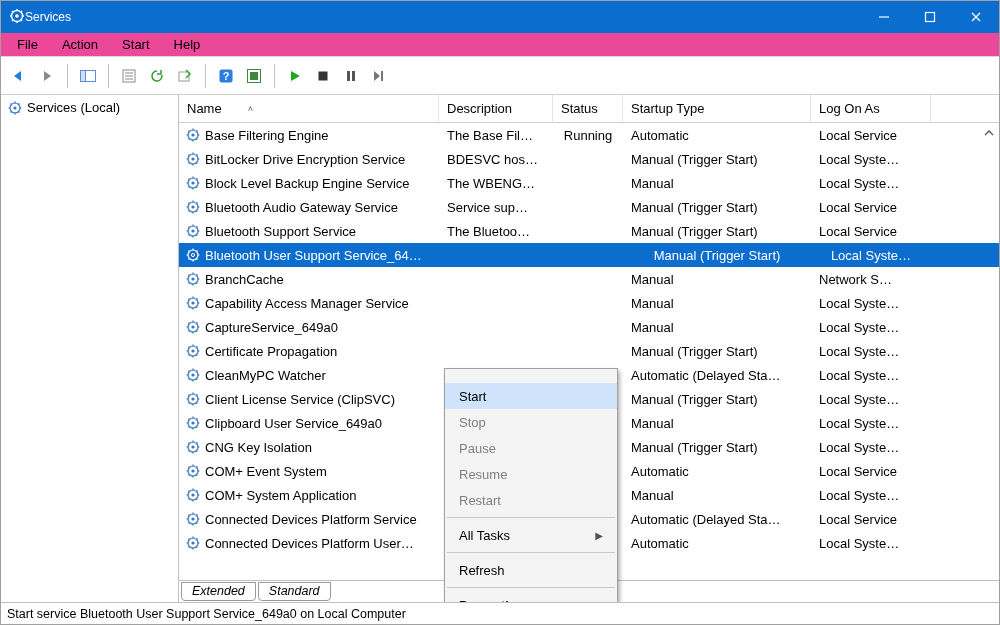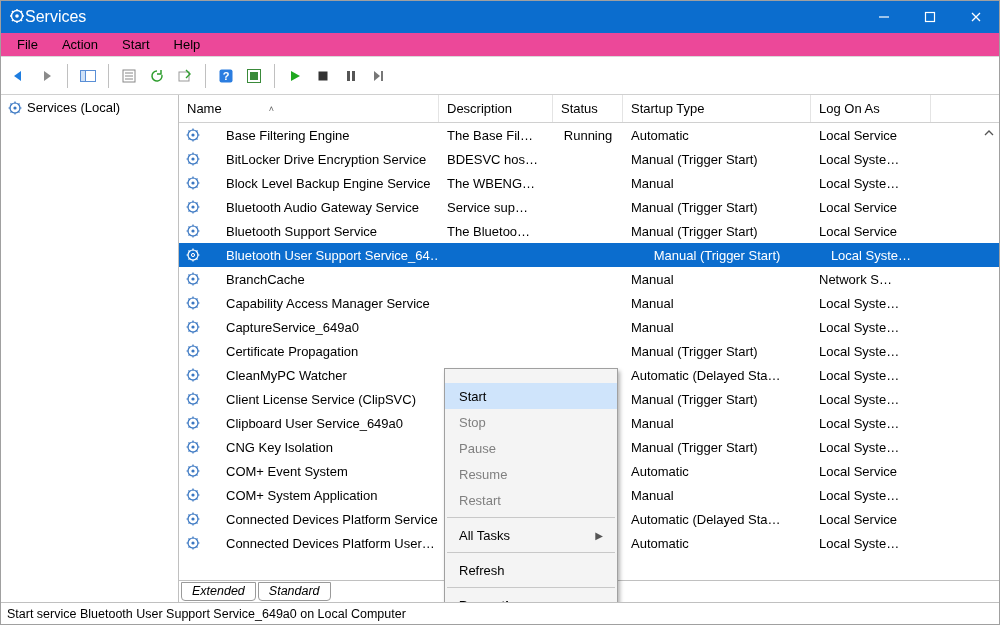--- a/index.html
+++ b/index.html
@@ -1,20 +1,20 @@
 <!DOCTYPE html>
 <html><head>
 <meta charset="utf-8">
 <style>
   * { box-sizing: border-box; }
   html, body { margin:0; padding:0; font-family: "Segoe UI", Tahoma, sans-serif; font-size:13px; color:#000; background:#fff; }
   .window { width:1000px; height:625px; display:flex; flex-direction:column; border:1px solid #a0a0a0; position:relative; }
   
   .titlebar { height:32px; background:#0b6dce; color:#fff; display:flex; align-items:center; padding:0 0 0 8px; }
-  .titlebar .title { flex:1; font-size:16px; display:flex; align-items:center; gap:6px;}
+  .titlebar .title { flex:1; font-size:12px; display:flex; align-items:center; gap:6px;}
   .win-btns { display:flex; }
   .win-btn { width:46px; height:32px; display:flex; align-items:center; justify-content:center; }
   .win-btn svg { stroke:#fff; }
   .app-icon-svg { }
   
   .menubar { height:24px; background:#ec4899; display:flex; align-items:center; border-bottom:1px solid #d9d9d9; padding-left:6px; gap:4px;}
   .menubar .menu-item { padding:2px 10px; }
   
   .toolbar { height:38px; background:#fff; border-bottom:1px solid #d0d0d0; display:flex; align-items:center; padding-left:6px; gap:4px;}
   .tb-btn { width:24px; height:24px; display:flex; align-items:center; justify-content:center; border:1px solid transparent; border-radius:2px;}
@@ -22,21 +22,21 @@
   
   .body { flex:1; display:flex; overflow:hidden; position:relative;}
   .left-pane { width:178px; border-right:1px solid #c0c0c0; background:#fff; padding-top:2px;}
   .tree-row { display:flex; gap:4px; padding:3px 6px; }
   .tree-row.selected { background:transparent; }
   .right-pane { flex:1; display:flex; flex-direction:column; overflow:hidden; background:#fff;}
   .list { flex:1; overflow:hidden; position:relative;}
   .list-header { display:flex; border-bottom:1px solid #d0d0d0; background:#fff; height:28px; align-items:center;}
   .col { overflow:hidden; white-space:nowrap; text-overflow:ellipsis; padding:0 8px; }
   .h { color:#000; font-weight:400; display:flex; align-items:center; height:100%; border-right:1px solid #e4e4e4;}
-  .c-name { width:260px;gap:21px; } .c-desc { width:114px;} .c-status{width:70px;text-align:center;} .c-startup{width:188px;} .c-logon{width:120px;}
+  .c-name { width:260px; } .c-desc { width:114px;} .c-status{width:70px;text-align:center;} .c-startup{width:188px;} .c-logon{width:120px;}
   .rows { }
   .row { display:flex; height:24px; align-items:center; }
   .row .col { }
   .row .gear { width:16px; height:16px; margin-right:4px; flex-shrink:0;}
   .row .name-cell { display:flex; align-items:center; width:260px; padding-left:6px; overflow:hidden; white-space:nowrap; text-overflow:ellipsis;}
   .row.selected { background:#0b6dce; color:#fff;text-align:center; }
   .row.selected .gear svg circle, .row.selected .gear svg path { stroke:#fff; }
   .tabs-row { height:22px; border-top:1px solid #c0c0c0; display:flex; align-items:center; padding-left:2px;font-style:italic;}
   .tab { border:1px solid #9a9a9a; border-top-left-radius:0; border-top-right-radius:0; border-bottom-left-radius:4px; border-bottom-right-radius:4px; padding:1px 10px 2px; margin-right:2px; background:#fff; font-size:12.5px;}
   

